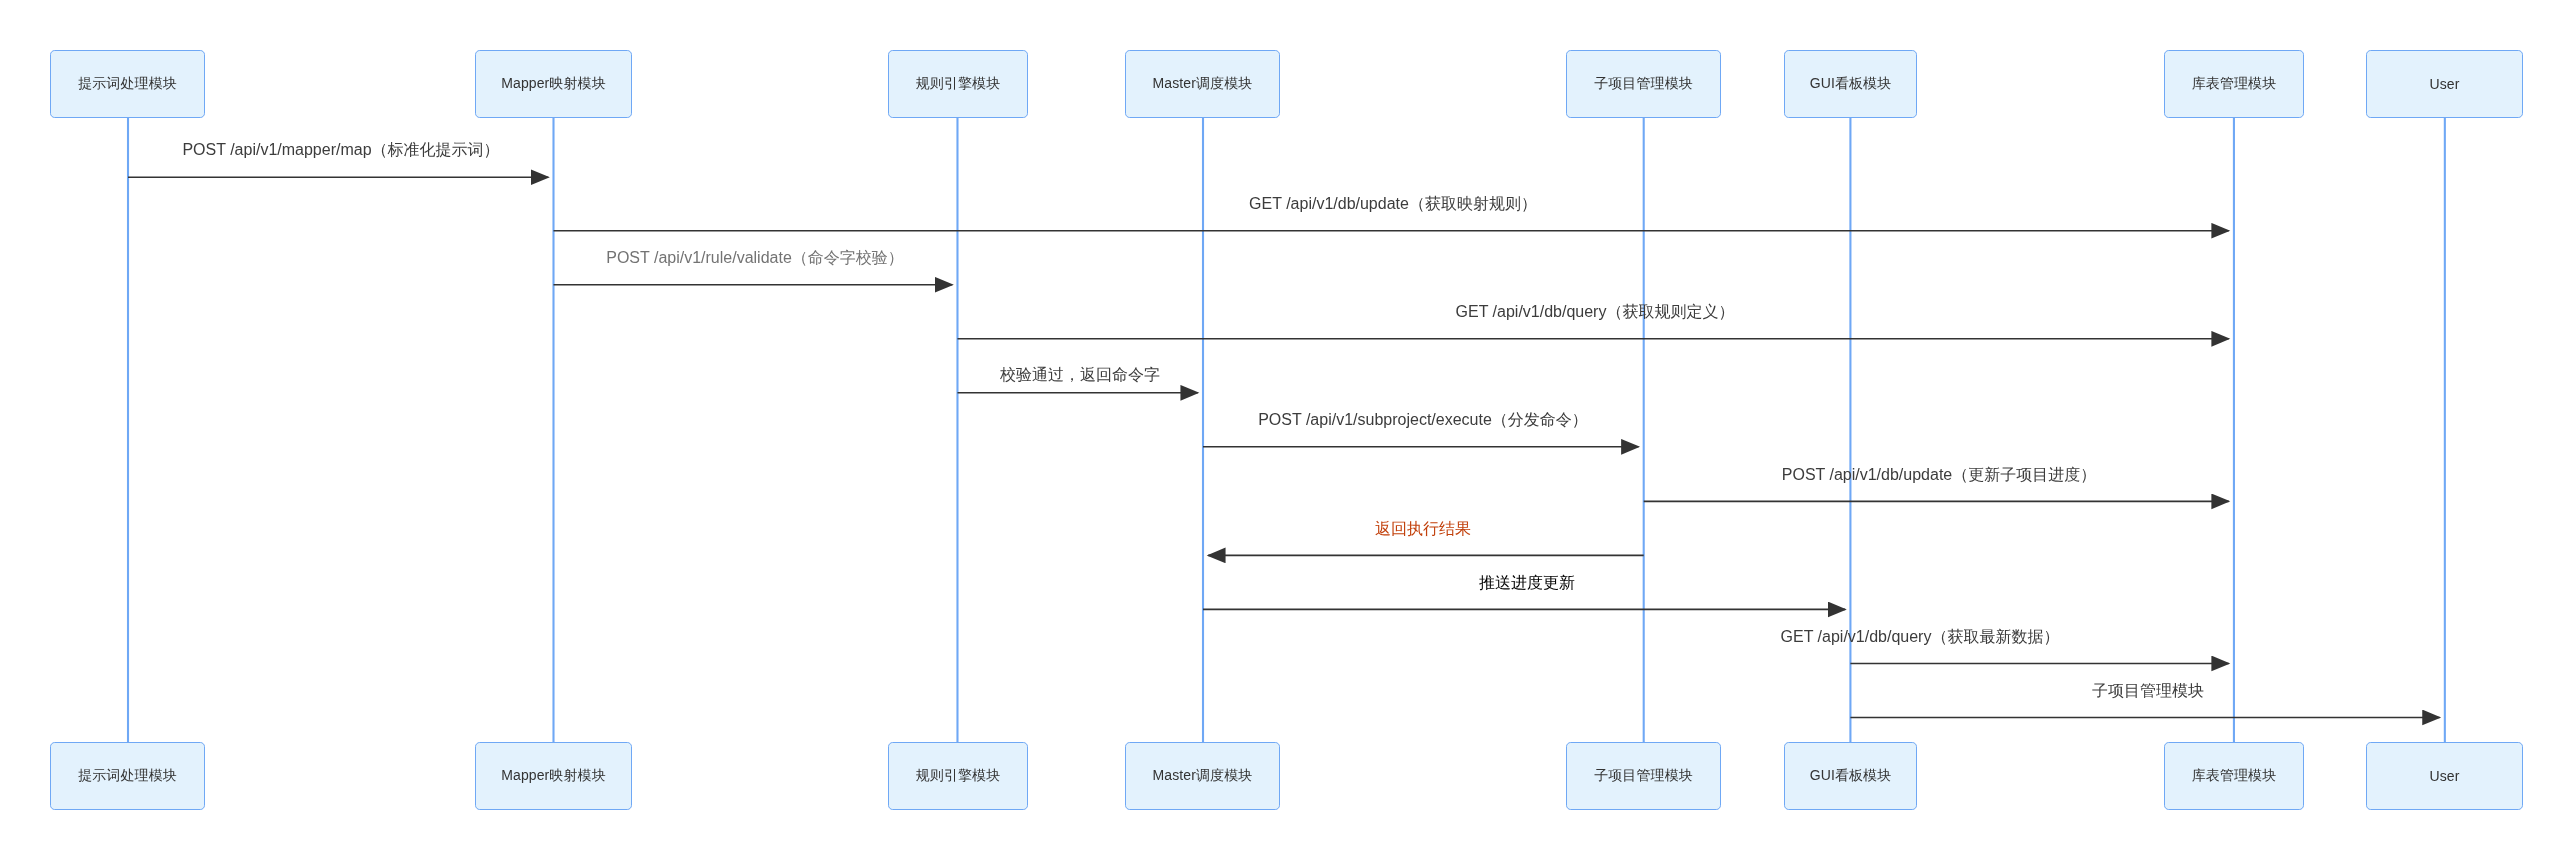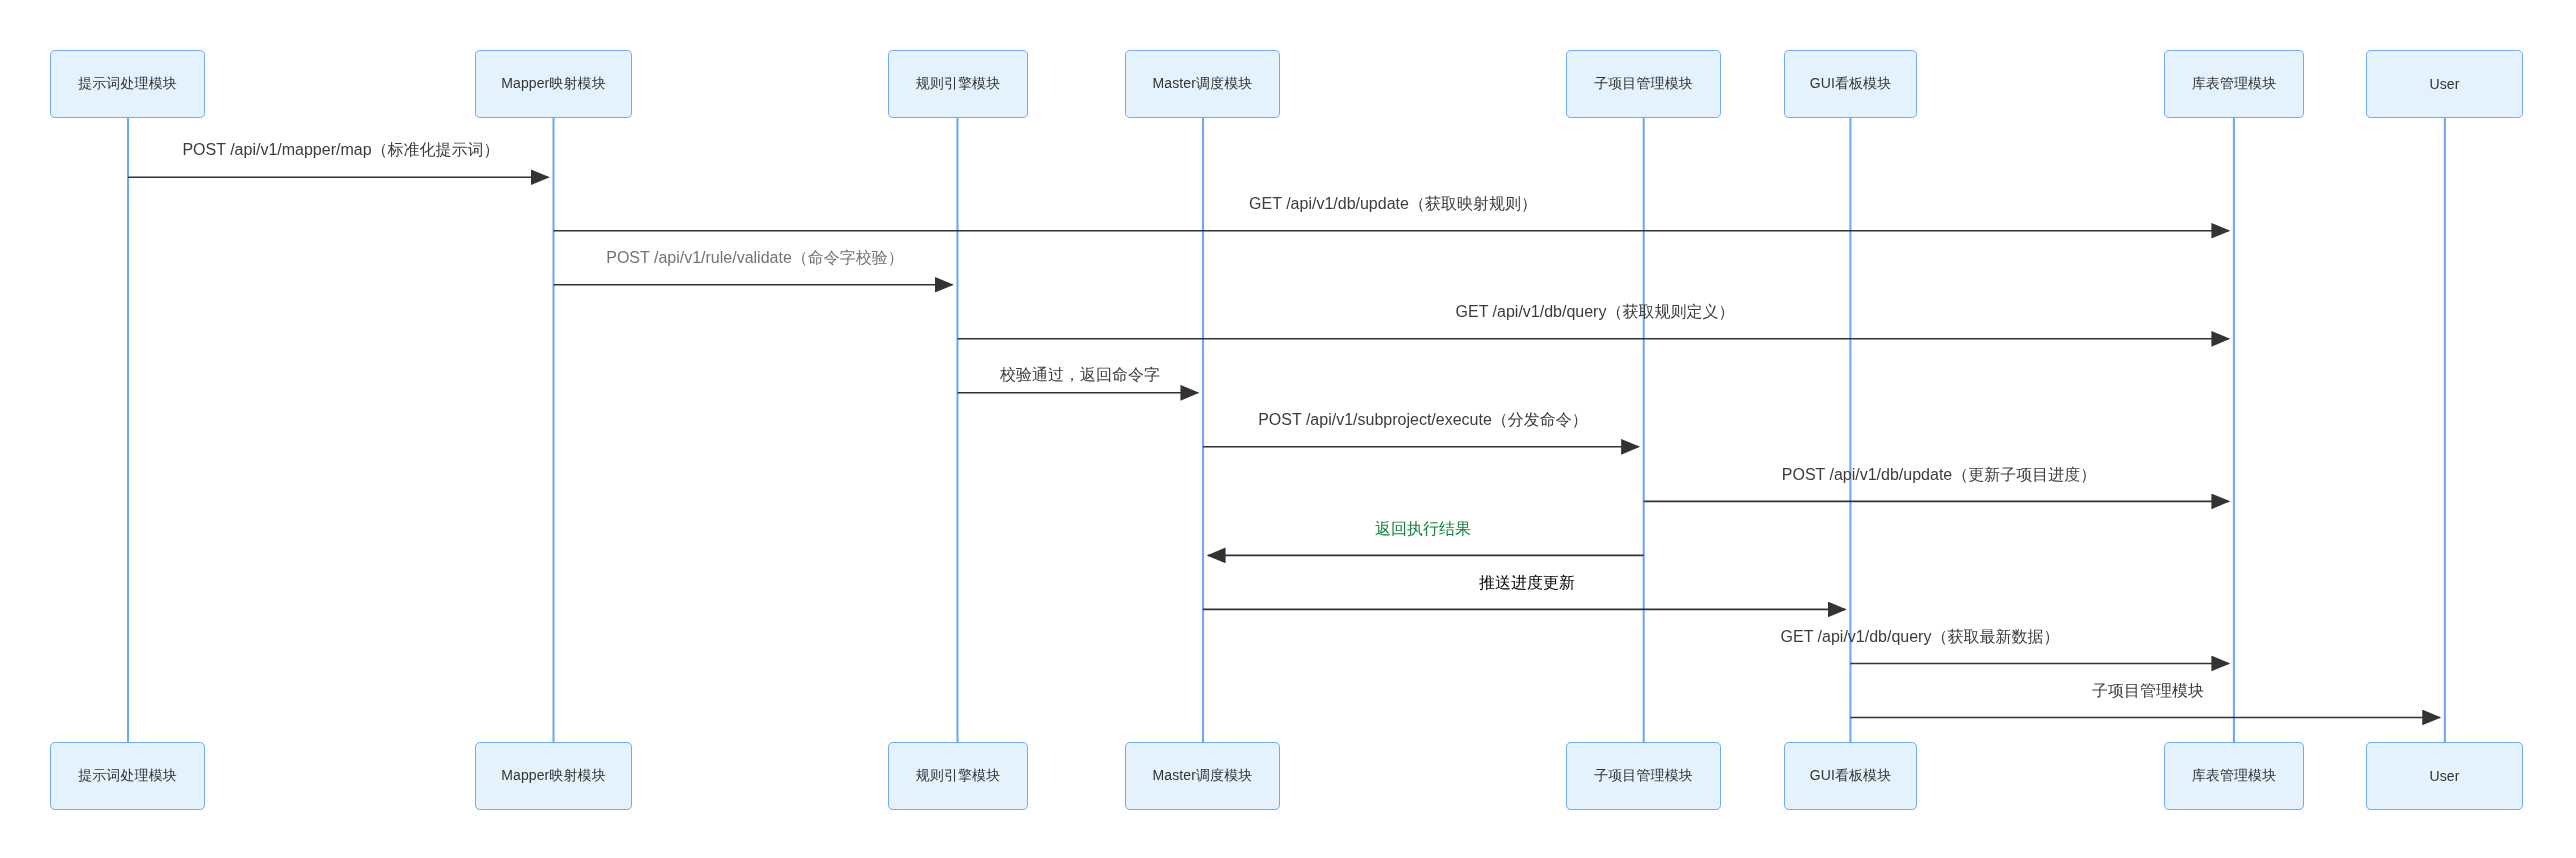--- a/index.html
+++ b/index.html
@@ -140,20 +140,20 @@
       </div>
     </div>
   <div id="labels-layer">
       <div class="msg-label" style="left: 341px; top: 159px; color: rgb(60, 60, 60);">POST /api/v1/mapper/map（标准化提示词）</div>
       <div class="msg-label" style="left: 1393px; top: 213px; color: rgb(60, 60, 60);">GET /api/v1/db/update（获取映射规则）</div>
       <div class="msg-label" style="left: 755px; top: 267px; color: #737373;">POST /api/v1/rule/validate（命令字校验）</div>
       <div class="msg-label" style="left: 1595px; top: 321px; color: rgb(60, 60, 60); text-align: right;">GET /api/v1/db/query（获取规则定义）</div>
       <div class="msg-label" style="left: 1080px; top: 375px; color: rgb(60, 60, 60); margin-top: 9px;">校验通过，返回命令字</div>
       <div class="msg-label" style="left: 1423px; top: 429px; color: rgb(60, 60, 60);">POST /api/v1/subproject/execute（分发命令）</div>
       <div class="msg-label" style="left: 1939px; top: 484px; color: rgb(60, 60, 60);">POST /api/v1/db/update（更新子项目进度）</div>
-      <div class="msg-label" style="left: 1423px; top: 538px; color: #15803d;">返回执行结果</div>
+      <div class="msg-label" style="left: 1423px; top: 538px; color: #c2410c;">返回执行结果</div>
       <div class="msg-label" style="left: 1527px; top: 592px; color: #000000;">推送进度更新</div>
       <div class="msg-label" style="left: 1920px; top: 646px; color: rgb(60, 60, 60);">GET /api/v1/db/query（获取最新数据）</div>
       <div class="msg-label" style="left: 2148px; top: 700px; color: rgb(60, 60, 60);">子项目管理模块</div>
     </div>
 
 </div>
 
 
 </body></html>

